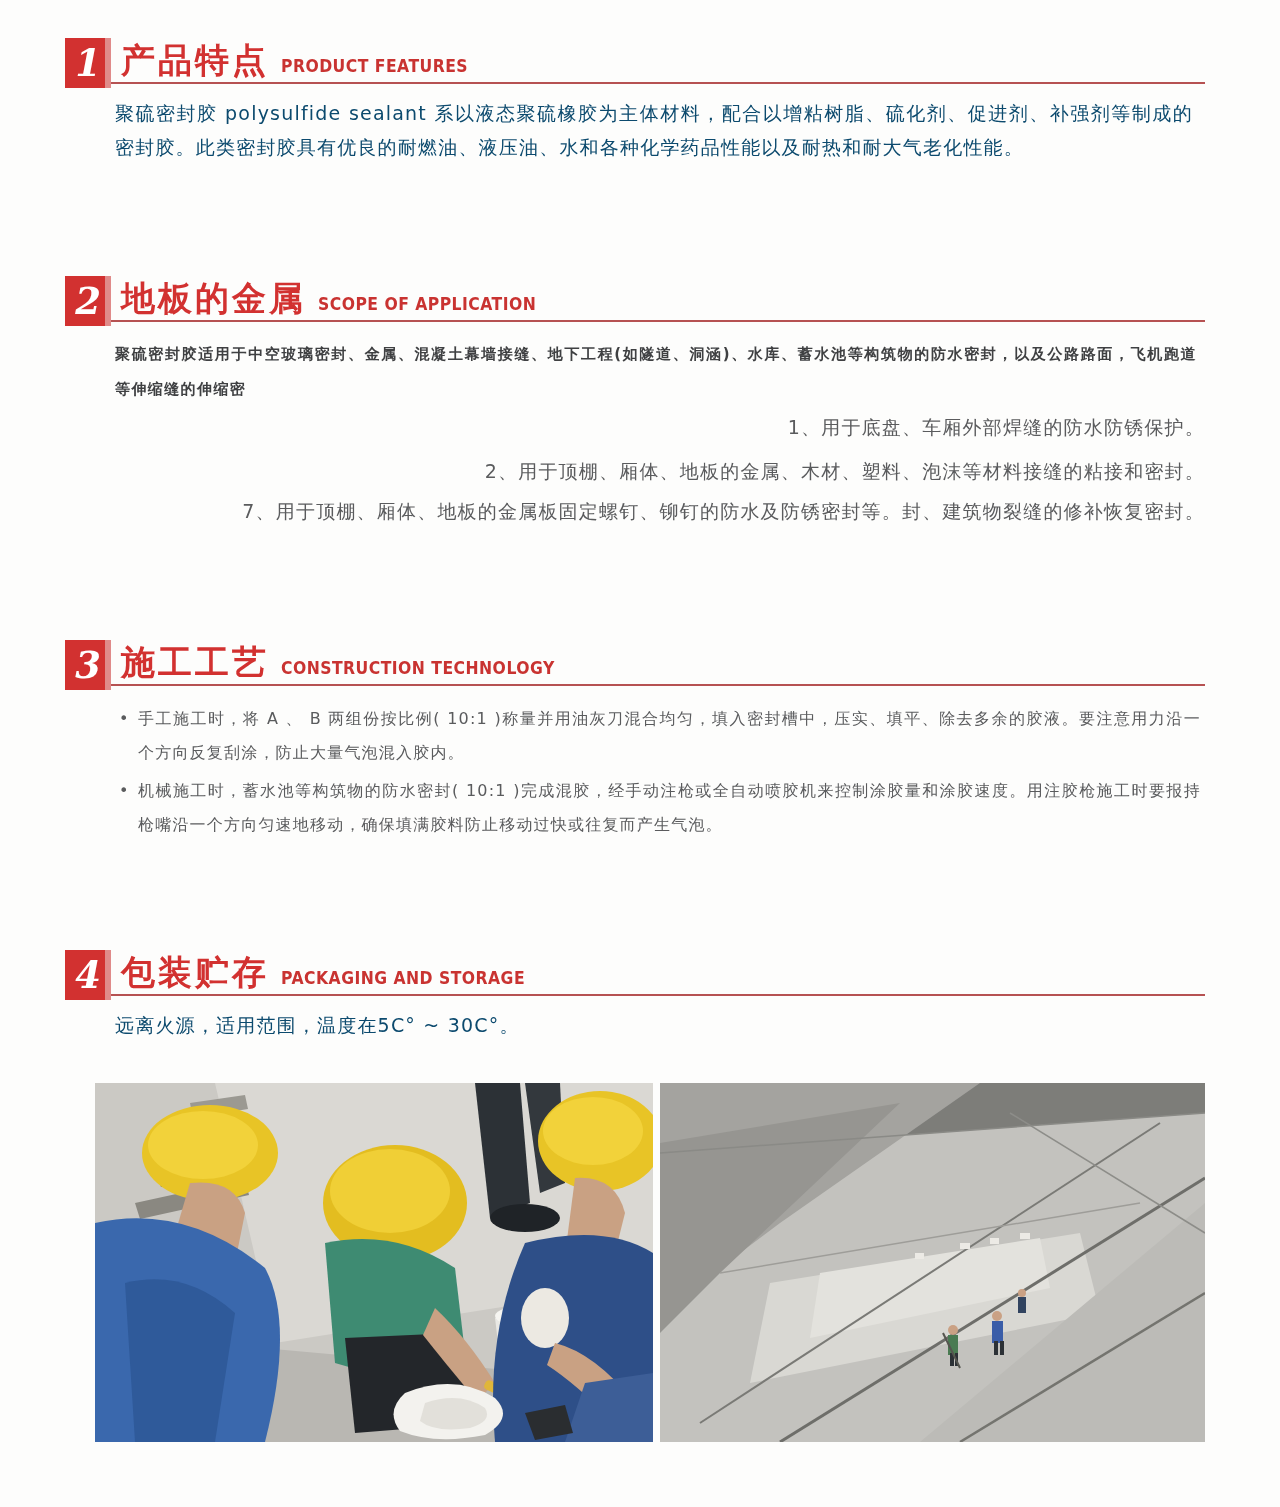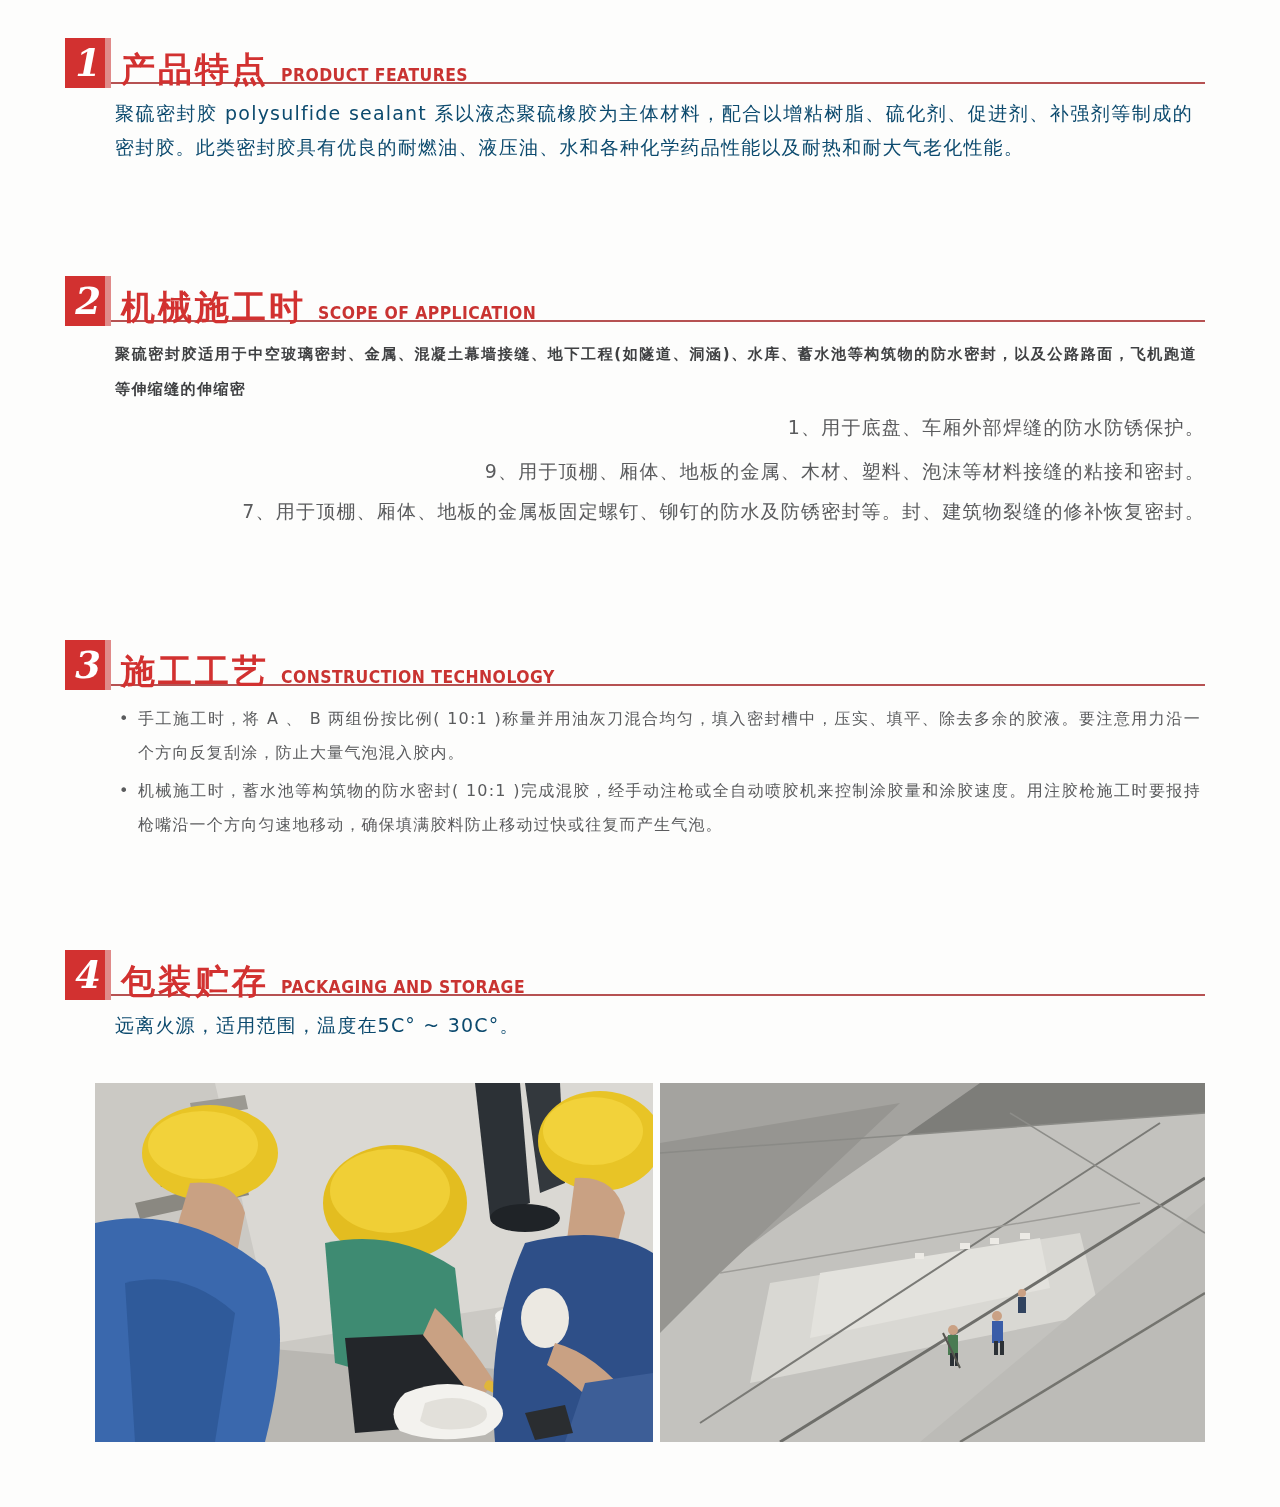--- a/index.html
+++ b/index.html
@@ -7,21 +7,21 @@
   .page { position:relative; width:1280px; height:1507px; background:#fdfdfc; overflow:hidden; }
 
   
   .sec-header { position:absolute; left:65px; width:1140px; height:52px; }
   .header-rule { position:absolute; left:0; top:44px; width:1140px; border-bottom:2px solid #b65252; }
   .num-box { position:absolute; left:0; top:0; width:46px; height:50px;
              background:linear-gradient(90deg,#d23130 86%,#e08b8a 86%);
              color:#ffffff; font-size:37px; font-weight:bold; font-style:italic;
              font-family:"DejaVu Serif","Liberation Serif",serif;
              display:flex; align-items:center; justify-content:center; z-index:2; }
-  .header-titles { position:absolute; left:56px; top:9px; display:flex; align-items:baseline; gap:12px; white-space:nowrap; }
+  .header-titles { position:absolute; left:56px; top:0; display:flex; align-items:baseline; gap:12px; white-space:nowrap; }
   .title-cn { font-size:34px; font-weight:bold; color:#d23130; letter-spacing:3px; line-height:44px; }
   .title-en { font-size:17px; font-weight:bold; color:#c93331; letter-spacing:0.5px; transform:scaleX(0.92); transform-origin:left bottom; }
 
   
   .para { position:absolute; color:#0c4a6e; font-size:19px; line-height:34px; letter-spacing:1.2px; text-align:justify; }
   .lead { position:absolute; color:#3f4042; font-size:15px; font-weight:bold; line-height:35px; letter-spacing:1.4px; text-align:justify; }
   .num-list { position:absolute; margin:0; padding:0; list-style:none; color:#5a5b5d; font-size:19px; letter-spacing:1.2px;text-align:right; }
   .num-list li { line-height:33px; margin-bottom:7px; }
   .num-list li:first-child { margin-bottom:11px; }
   .dot-list { position:absolute; margin:0; padding:0; list-style:none; color:#5a5b5d; font-size:16px; letter-spacing:1.2px; }
@@ -46,28 +46,28 @@
       <span class="title-cn">产品特点</span>
       <span class="title-en">PRODUCT FEATURES</span>
     </div>
   </div>
   <div class="para" style="top:96px; left:115px; width:1078px;">聚硫密封胶 polysulfide sealant 系以液态聚硫橡胶为主体材料，配合以增粘树脂、硫化剂、促进剂、补强剂等制成的密封胶。此类密封胶具有优良的耐燃油、液压油、水和各种化学药品性能以及耐热和耐大气老化性能。</div>
 
   <div class="sec-header" style="top:276px;">
     <div class="header-rule"></div>
     <div class="num-box">2</div>
     <div class="header-titles">
-      <span class="title-cn">机械施工时</span>
+      <span class="title-cn">地板的金属</span>
       <span class="title-en">SCOPE OF APPLICATION</span>
     </div>
   </div>
   <div class="lead" style="top:337px; left:115px; width:1082px;">聚硫密封胶适用于中空玻璃密封、金属、混凝土幕墙接缝、地下工程(如隧道、洞涵)、水库、蓄水池等构筑物的防水密封，以及公路路面，飞机跑道等伸缩缝的伸缩密</div>
   <ul class="num-list" style="top:411px; left:115px; width:1090px;">
     <li>1、用于底盘、车厢外部焊缝的防水防锈保护。</li>
-    <li>9、用于顶棚、厢体、地板的金属、木材、塑料、泡沫等材料接缝的粘接和密封。</li>
+    <li>2、用于顶棚、厢体、地板的金属、木材、塑料、泡沫等材料接缝的粘接和密封。</li>
     <li>7、用于顶棚、厢体、地板的金属板固定螺钉、铆钉的防水及防锈密封等。封、建筑物裂缝的修补恢复密封。</li>
   </ul>
 
   <div class="sec-header" style="top:640px;">
     <div class="header-rule"></div>
     <div class="num-box">3</div>
     <div class="header-titles">
       <span class="title-cn">施工工艺</span>
       <span class="title-en">CONSTRUCTION TECHNOLOGY</span>
     </div>

